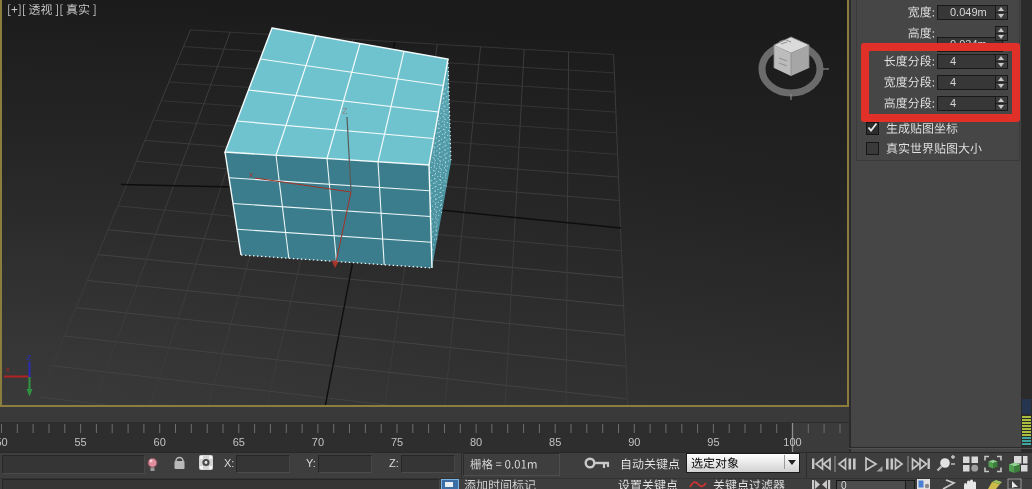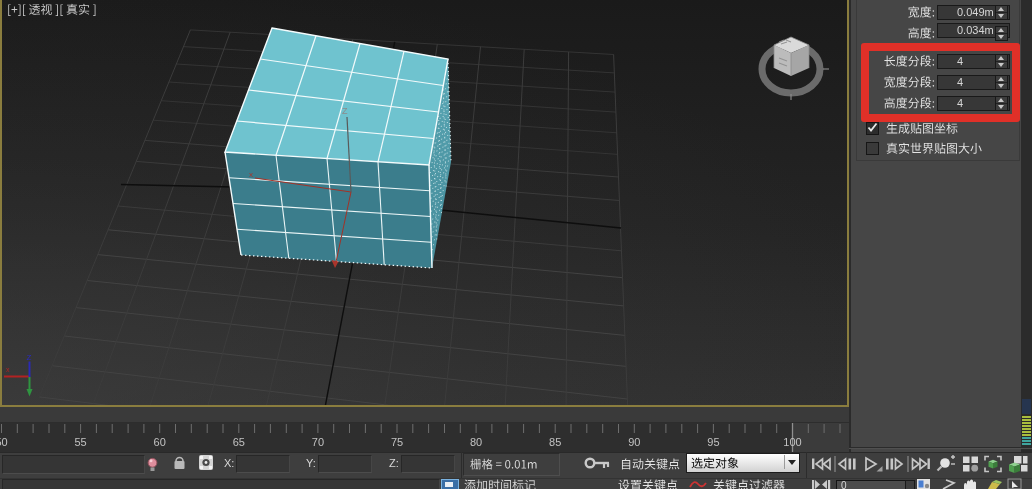--- a/index.html
+++ b/index.html
@@ -6,21 +6,21 @@
   #root{position:relative;width:1032px;height:489px;overflow:hidden;
         font-family:"Liberation Sans",sans-serif;background:#464646;}
   .abs{position:absolute;}
   #vp{left:0;top:0;width:849px;height:407px;background:#1d1d1d;}
   .vpb{background:#8a7d3e;z-index:5;}
   #vplabel{left:8px;top:3px;font-size:11px;color:#cdcdcd;z-index:4;letter-spacing:1.6px;}
   #panel{left:849px;top:0;width:183px;height:452px;background:#464646;}
   #scrollstrip{left:1021px;top:0;width:11px;height:452px;background:#2b2b2b;}
   .plabel{width:86px;left:849px;text-align:right;font-size:12px;color:#e2e2e2;height:15px;line-height:15px;}
   .pfield{left:937px;width:52px;height:13px;background:#373737;border:1px solid #191919;
-          color:#d6d6d6;font-size:11px;line-height:13px;padding-left:19px;}
+          color:#d6d6d6;font-size:11px;line-height:13px;padding-left:12px;}
   .spin{left:995px;width:11px;height:13px;border:1px solid #191919;background:#3d3d3d;}
   .spin .up,.spin .dn{position:absolute;left:0;width:11px;height:6px;}
   .spin .up{top:0;border-bottom:1px solid #222;}
   .spin .dn{bottom:0;}
   .tri-up{width:0;height:0;border-left:3px solid transparent;border-right:3px solid transparent;
           border-bottom:4px solid #c8c8c8;position:absolute;left:2px;top:1px;}
   .tri-dn{width:0;height:0;border-left:3px solid transparent;border-right:3px solid transparent;
           border-top:4px solid #c8c8c8;position:absolute;left:2px;top:1px;}
   #redbox{left:861px;top:43px;width:159px;height:79px;border:8px solid #e03028;border-radius:3px;
           box-sizing:border-box;z-index:3;}
@@ -173,21 +173,21 @@
 <div class="abs spin" style="top:5px;">
       <div class="up">
         <div class="tri-up"></div>
       </div>
       <div class="dn">
         <div class="tri-dn"></div>
       </div>
     </div>
 
 <div class="abs plabel" style="top:26px;"></div>
-<div class="abs pfield" style="top:23px;">0.034m</div>
+<div class="abs pfield" style="top:37px;">0.034m</div>
 <div class="abs spin" style="top:26px;">
       <div class="up">
         <div class="tri-up"></div>
       </div>
       <div class="dn">
         <div class="tri-dn"></div>
       </div>
     </div>
 
 <div class="abs plabel" style="top:54px;"></div>

